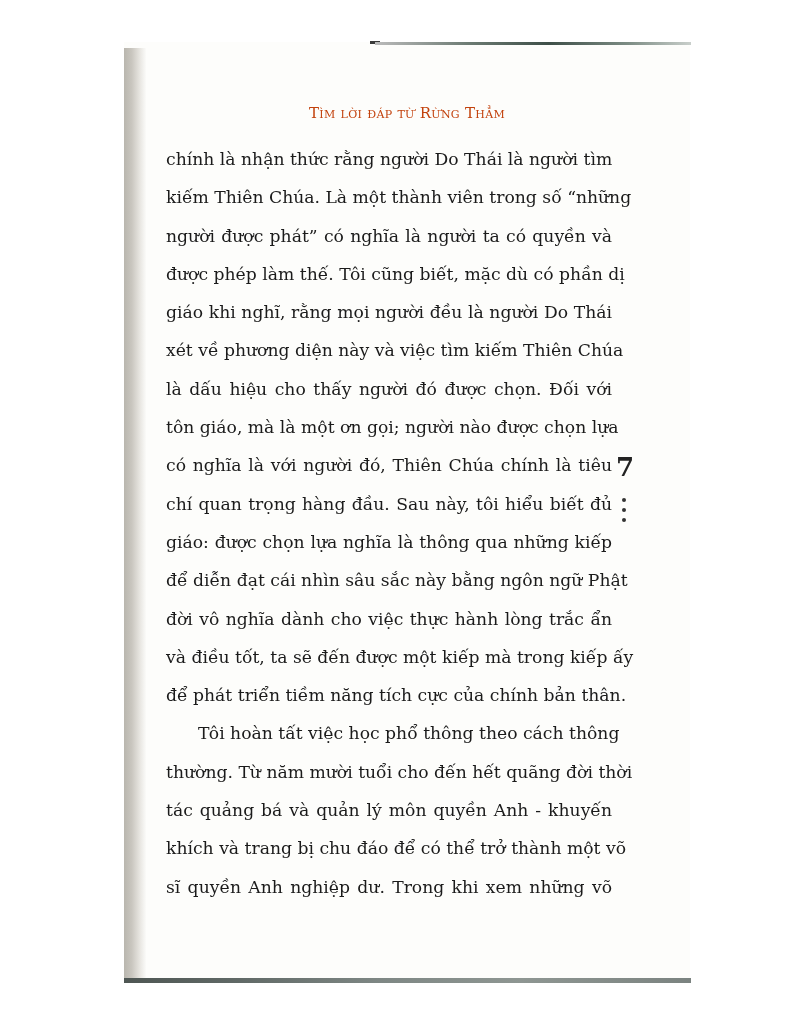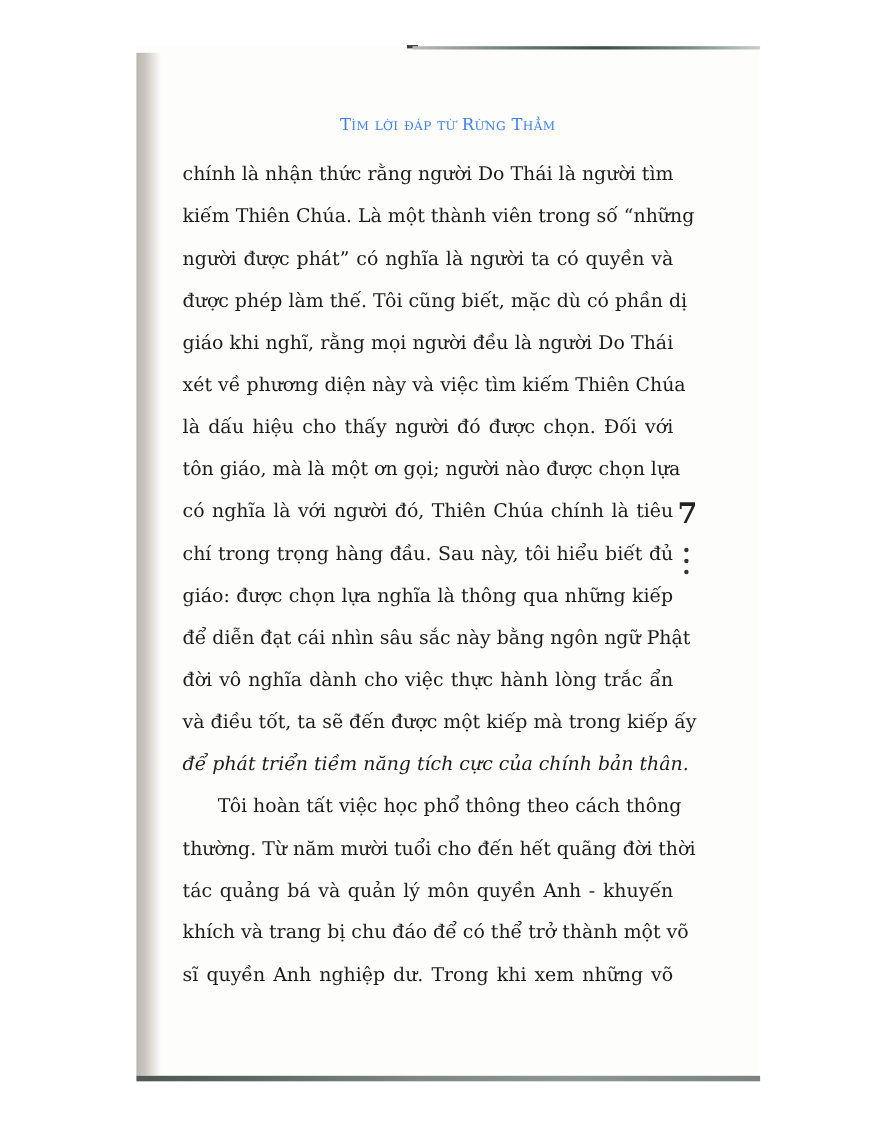--- a/index.html
+++ b/index.html
@@ -55,21 +55,21 @@
     }
     .running-head {
       position: absolute;
       left: 124px;
       width: 566px;
       top: 104px;
       text-align: center;
       font-family: "DejaVu Serif", serif;
       font-size: 15px;
       letter-spacing: 0.3px;
-      color: #3b82f6;
+      color: #c2410c;
       font-variant: small-caps;
     }
     .body-text {
       position: absolute;
       left: 166px;
       top: 140px;
       width: 446px;
       font-family: "DejaVu Serif", serif;
       font-size: 17.2px;
       line-height: 38.3px;
@@ -81,21 +81,20 @@
       text-align: justify;
       text-align-last: justify;
       white-space: nowrap;
       overflow: visible;
     }
     .line.first {
       padding-left: 32px;
     }
     .line.last {
       text-align-last: left;
-      font-style: italic;
     }
     .page-number {
       position: absolute;
       left: 616px;
       top: 452px;
       font-family: "DejaVu Serif", serif;
       font-weight: bold;
       font-size: 26px;
       color: #222;
     }
@@ -129,21 +128,21 @@
   <div>
     <span class="line">chính là nhận thức rằng người Do Thái là người tìm</span>
     <span class="line">kiếm Thiên Chúa. Là một thành viên trong số “những</span>
     <span class="line">người được phát” có nghĩa là người ta có quyền và</span>
     <span class="line">được phép làm thế. Tôi cũng biết, mặc dù có phần dị</span>
     <span class="line">giáo khi nghĩ, rằng mọi người đều là người Do Thái</span>
     <span class="line">xét về phương diện này và việc tìm kiếm Thiên Chúa</span>
     <span class="line">là dấu hiệu cho thấy người đó được chọn. Đối với</span>
     <span class="line">tôn giáo, mà là một ơn gọi; người nào được chọn lựa</span>
     <span class="line">có nghĩa là với người đó, Thiên Chúa chính là tiêu</span>
-    <span class="line">chí trong trọng hàng đầu. Sau này, tôi hiểu biết đủ</span>
+    <span class="line">chí quan trọng hàng đầu. Sau này, tôi hiểu biết đủ</span>
     <span class="line">giáo: được chọn lựa nghĩa là thông qua những kiếp</span>
     <span class="line">để diễn đạt cái nhìn sâu sắc này bằng ngôn ngữ Phật</span>
     <span class="line">đời vô nghĩa dành cho việc thực hành lòng trắc ẩn</span>
     <span class="line">và điều tốt, ta sẽ đến được một kiếp mà trong kiếp ấy</span>
     <span class="line last">để phát triển tiềm năng tích cực của chính bản thân.</span>
   </div>
   <div>
     <span class="line first">Tôi hoàn tất việc học phổ thông theo cách thông</span>
     <span class="line">thường. Từ năm mười tuổi cho đến hết quãng đời thời</span>
     <span class="line">tác quảng bá và quản lý môn quyền Anh - khuyến</span>

